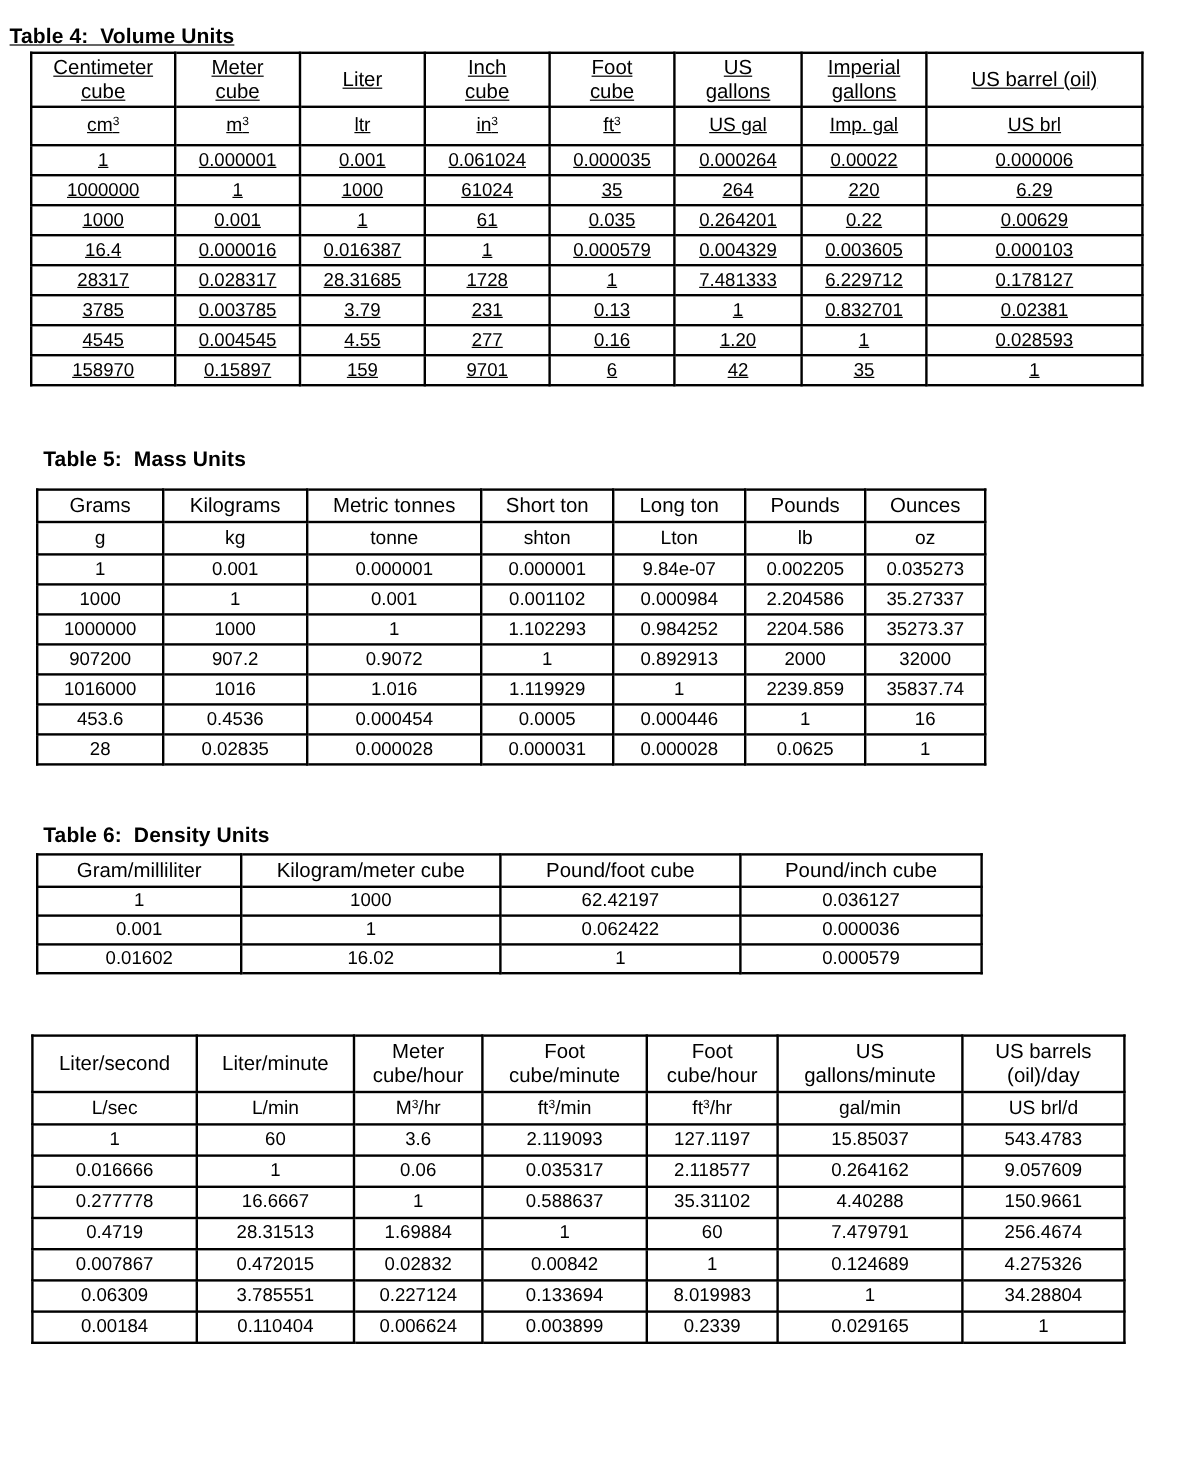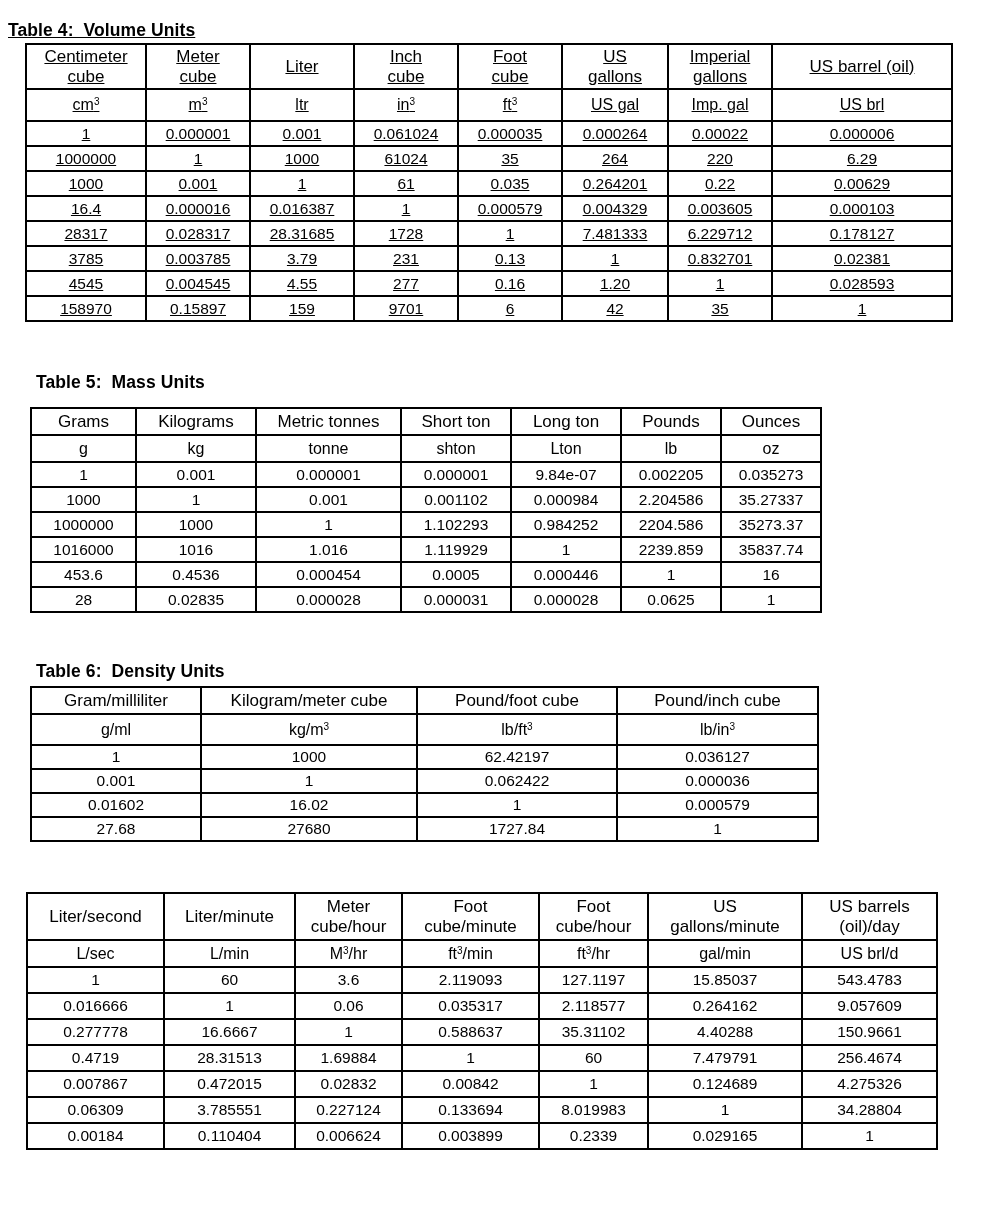--- a/index.html
+++ b/index.html
@@ -268,20 +268,29 @@
         <tr>
           <td>1000000</td>
           <td>1000</td>
           <td>1</td>
           <td>1.102293</td>
           <td>0.984252</td>
           <td>2204.586</td>
           <td>35273.37</td>
         </tr>
         <tr>
+          <td>907200</td>
+          <td>907.2</td>
+          <td>0.9072</td>
+          <td>1</td>
+          <td>0.892913</td>
+          <td>2000</td>
+          <td>32000</td>
+        </tr>
+        <tr>
           <td>1016000</td>
           <td>1016</td>
           <td>1.016</td>
           <td>1.119929</td>
           <td>1</td>
           <td>2239.859</td>
           <td>35837.74</td>
         </tr>
         <tr>
           <td>453.6</td>
@@ -314,51 +323,39 @@
         <col>
         <col>
       </colgroup>
     <thead>
       <tr class="row-names">
           <th>Gram/milliliter</th>
           <th>Kilogram/meter cube</th>
           <th>Pound/foot cube</th>
           <th>Pound/inch cube</th>
         </tr>
-      <tr class="row-symbols">
-          <th><span>g/ml</span></th>
-          <th><span>kg/m</span><span class="sup">3</span></th>
-          <th><span>lb/ft</span><span class="sup">3</span></th>
-          <th><span>lb/in</span><span class="sup">3</span></th>
-        </tr>
     </thead>
     <tbody>
         <tr>
           <td>1</td>
           <td>1000</td>
           <td>62.42197</td>
           <td>0.036127</td>
         </tr>
         <tr>
           <td>0.001</td>
           <td>1</td>
           <td>0.062422</td>
           <td>0.000036</td>
         </tr>
         <tr>
           <td>0.01602</td>
           <td>16.02</td>
           <td>1</td>
           <td>0.000579</td>
-        </tr>
-        <tr>
-          <td>27.68</td>
-          <td>27680</td>
-          <td>1727.84</td>
-          <td>1</td>
         </tr>
       </tbody>
   </table>
 </div>
 
 <div class="tbl-section sec-t7">
   <table class="units t7">
     <colgroup>
         <col>
         <col>

